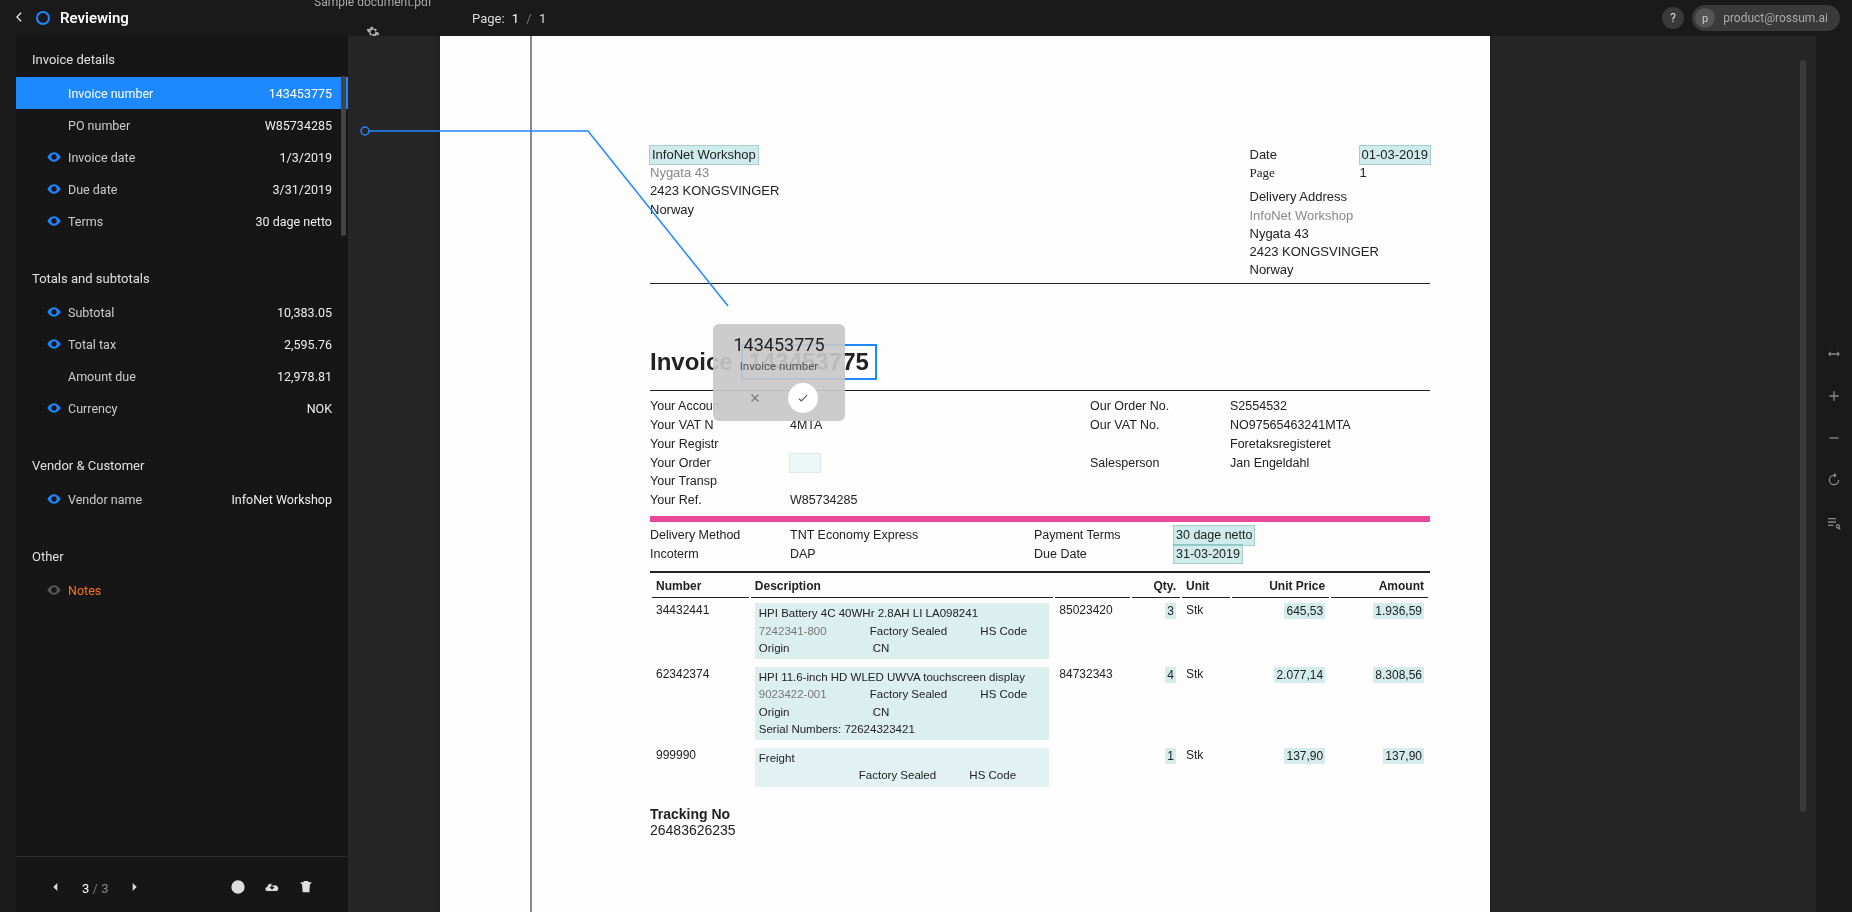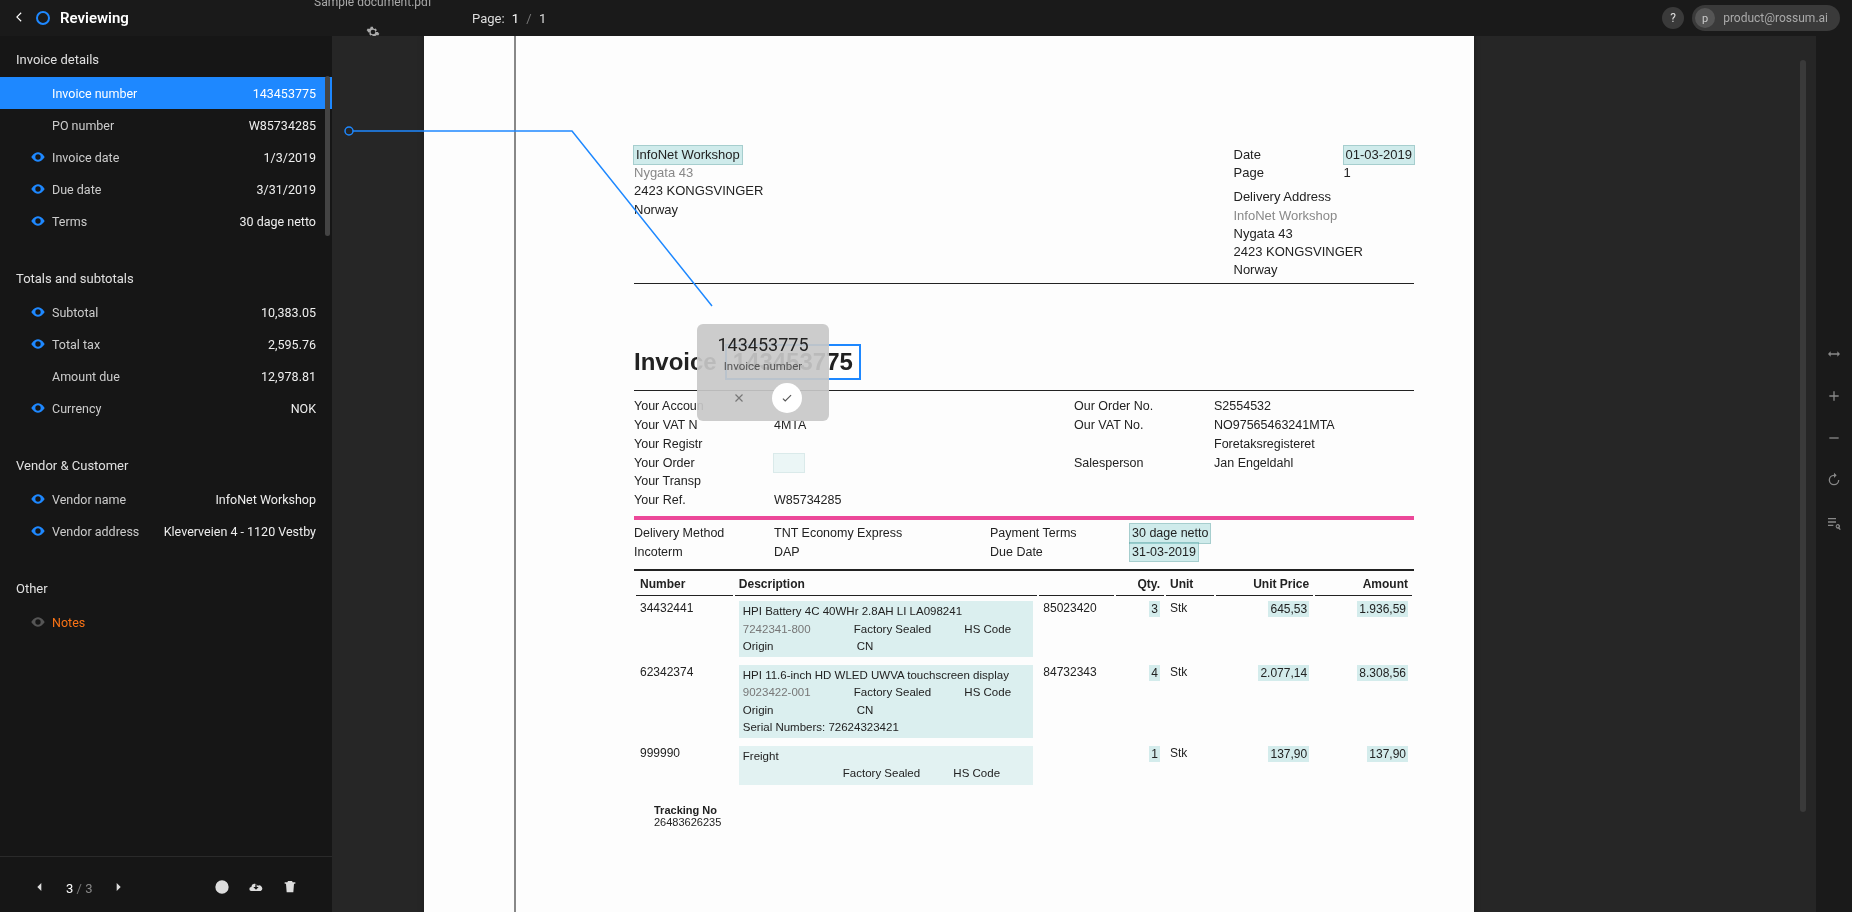--- a/index.html
+++ b/index.html
@@ -29,21 +29,21 @@
   .docname { margin-left: auto; color: #aaa; font-size: 12px; display:flex; align-items:center; gap:16px;flex-direction:column;}
   .gear-icon svg { width:14px; height:14px; fill:#aaa; }
   .pageinfo { margin-left: 40px; color: #ddd; font-size: 13px; }
   .pageinfo .slash { color: #777; margin: 0 4px; }
   .topbar-right { margin-left: auto; display: flex; align-items: center; gap: 8px; }
   .help-circle { width: 22px; height: 22px; border-radius: 50%; background: #3a3a3a; color: #ddd; display: flex; align-items: center; justify-content: center; font-size: 12px; }
   .user-chip { background: #3a3a3a; border-radius: 14px; height: 26px; display: flex; align-items: center; padding: 0 12px 0 3px; gap: 8px; font-size: 12px; color: #aaa; }
   .avatar { width: 20px; height: 20px; border-radius: 50%; background: #555; color: #ccc; display: flex; align-items: center; justify-content: center; font-size: 11px; }
 
   
-  .main { display: flex; height: calc(100% - 36px); }
+  .main { display: flex; height: calc(100% - 36px); padding-left: 16px; }
 
   
   .sidebar {
     width: 332px;
     background: #161616;
     display: flex;
     flex-direction: column;
     position: relative;
   }
   .sidebar-scroll { flex: 1; overflow-y: auto; }
@@ -135,21 +135,21 @@
   .hl { background: rgba(120,200,200,.35); outline: 1px solid rgba(80,160,160,.5); padding: 0 2px; display:inline-block;}
   .hl-blue { border: 2px solid #1e88ff; background:#fff;}
   .doc-header { display:flex; justify-content: space-between; border-bottom: 1px solid #222; padding-bottom: 4px;}
   .addr-block { font-size: 13px; line-height: 1.4; }
   .gray { color: #888; }
   .doc-h1 { font-size: 24px; font-weight: 700; margin-top: 60px; display:flex; align-items:center; gap:8px;}
   .info-grid { display:flex; gap:140px; margin-top: 10px; border-top:1px solid #222; padding-top:6px; font-size:12.5px;}
   .info-col { line-height: 1.5; }
   .info-col .row2c { display:flex; }
   .info-col .row2c .k { width: 140px; color:#222;}
-  .info-grid2 { display:flex; gap:56px; margin-top: 6px; border-top:4px solid #ec4899; padding-top:4px; font-size:12.5px;}
+  .info-grid2 { display:flex; gap:84px; margin-top: 6px; border-top:6px solid #ec4899; padding-top:4px; font-size:12.5px;}
   .tbl { width: 100%; margin-top: 8px; font-size: 12px; border-top:2px solid #222;}
   .tbl th { text-align: left; font-weight:700; padding: 4px 4px; border-bottom:1px solid #222;}
   .tbl th.r, .tbl td.r { text-align: right;}
   .tbl td { padding: 3px 4px; vertical-align: top;}
   .cellhl { background: rgba(120,200,200,.3); display:inline-block; padding:1px 2px;}
   .descblk { background: rgba(120,200,200,.25); padding:2px 4px; font-size:11.5px; line-height:1.5;}
   .descblk .d-head { font-weight:400;}
   .descblk .d-sub { color:#777;}
   .underscrollbar {
     position:absolute; right: 10px; top: 24px; bottom: 100px; width: 6px;
@@ -291,27 +291,20 @@
 
       <div class="section-divider"></div>
       <div class="section-title">Vendor &amp; Customer</div>
       <div class="field-row">
         <span class="eye"><svg viewBox="0 0 24 24">
               <path d="M12 5C6 5 2 12 2 12s4 7 10 7 10-7 10-7-4-7-10-7zm0 11a4 4 0 110-8 4 4 0 010 8z"></path>
             </svg></span>
         <span class="label">Vendor name</span>
         <span class="val">InfoNet Workshop</span>
       </div>
-      <div class="field-row">
-        <span class="eye"><svg viewBox="0 0 24 24">
-              <path d="M12 5C6 5 2 12 2 12s4 7 10 7 10-7 10-7-4-7-10-7zm0 11a4 4 0 110-8 4 4 0 010 8z"></path>
-            </svg></span>
-        <span class="label">Vendor address</span>
-        <span class="val">Kleverveien 4 - 1120 Vestby</span>
-      </div>
 
       <div class="section-divider"></div>
       <div class="section-title">Other</div>
       <div class="field-row" style="color:#666;">
         <span class="eye dim"><svg viewBox="0 0 24 24">
               <path d="M12 5C6 5 2 12 2 12s4 7 10 7 10-7 10-7-4-7-10-7zm0 11a4 4 0 110-8 4 4 0 010 8z"></path>
             </svg></span>
         <span class="label" style="color:#f97316;">Notes</span>
       </div>
     </div>
@@ -364,21 +357,21 @@
             <span class="gray">Nygata 43</span><br>
             <span>2423 KONGSVINGER</span><br>
             <span>Norway</span>
           </div>
           <div class="addr-block" style="text-align:left;">
             <div style="display:flex; gap:40px;">
                 <span style="width:70px;">Date</span>
                 <span class="hl">01-03-2019</span>
               </div>
             <div style="display:flex; gap:40px;">
-                <span style="width:70px;">Page</span>
+                <span style="width:70px;font-family:Liberation Serif, serif;">Page</span>
                 <span>1</span>
               </div>
             <div style="height:6px;"></div>
             <div style="font-weight:400;">Delivery Address</div>
             <div class="gray">InfoNet Workshop</div>
             <div>Nygata 43</div>
             <div>2423 KONGSVINGER</div>
             <div>Norway</div>
           </div>
         </div>
@@ -517,21 +510,21 @@
               </td>
               <td></td>
               <td class="r"><span class="cellhl">1</span></td>
               <td>Stk</td>
               <td class="r"><span class="cellhl">137,90</span></td>
               <td class="r"><span class="cellhl">137,90</span></td>
             </tr>
           </tbody>
         </table>
 
-        <div style="margin-top:14px;font-size:11px;margin-left:20px;">
+        <div style="margin-top:14px;font-size:14px;">
           <div style="font-weight:700;">Tracking No</div>
           <div>26483626235</div>
         </div>
       </div>
     </div>
 
     <div class="popover" style="left:365px; top:288px;">
       <div class="pv-val">143453775</div>
       <div class="pv-lbl">Invoice number</div>
       <div class="pv-actions">

